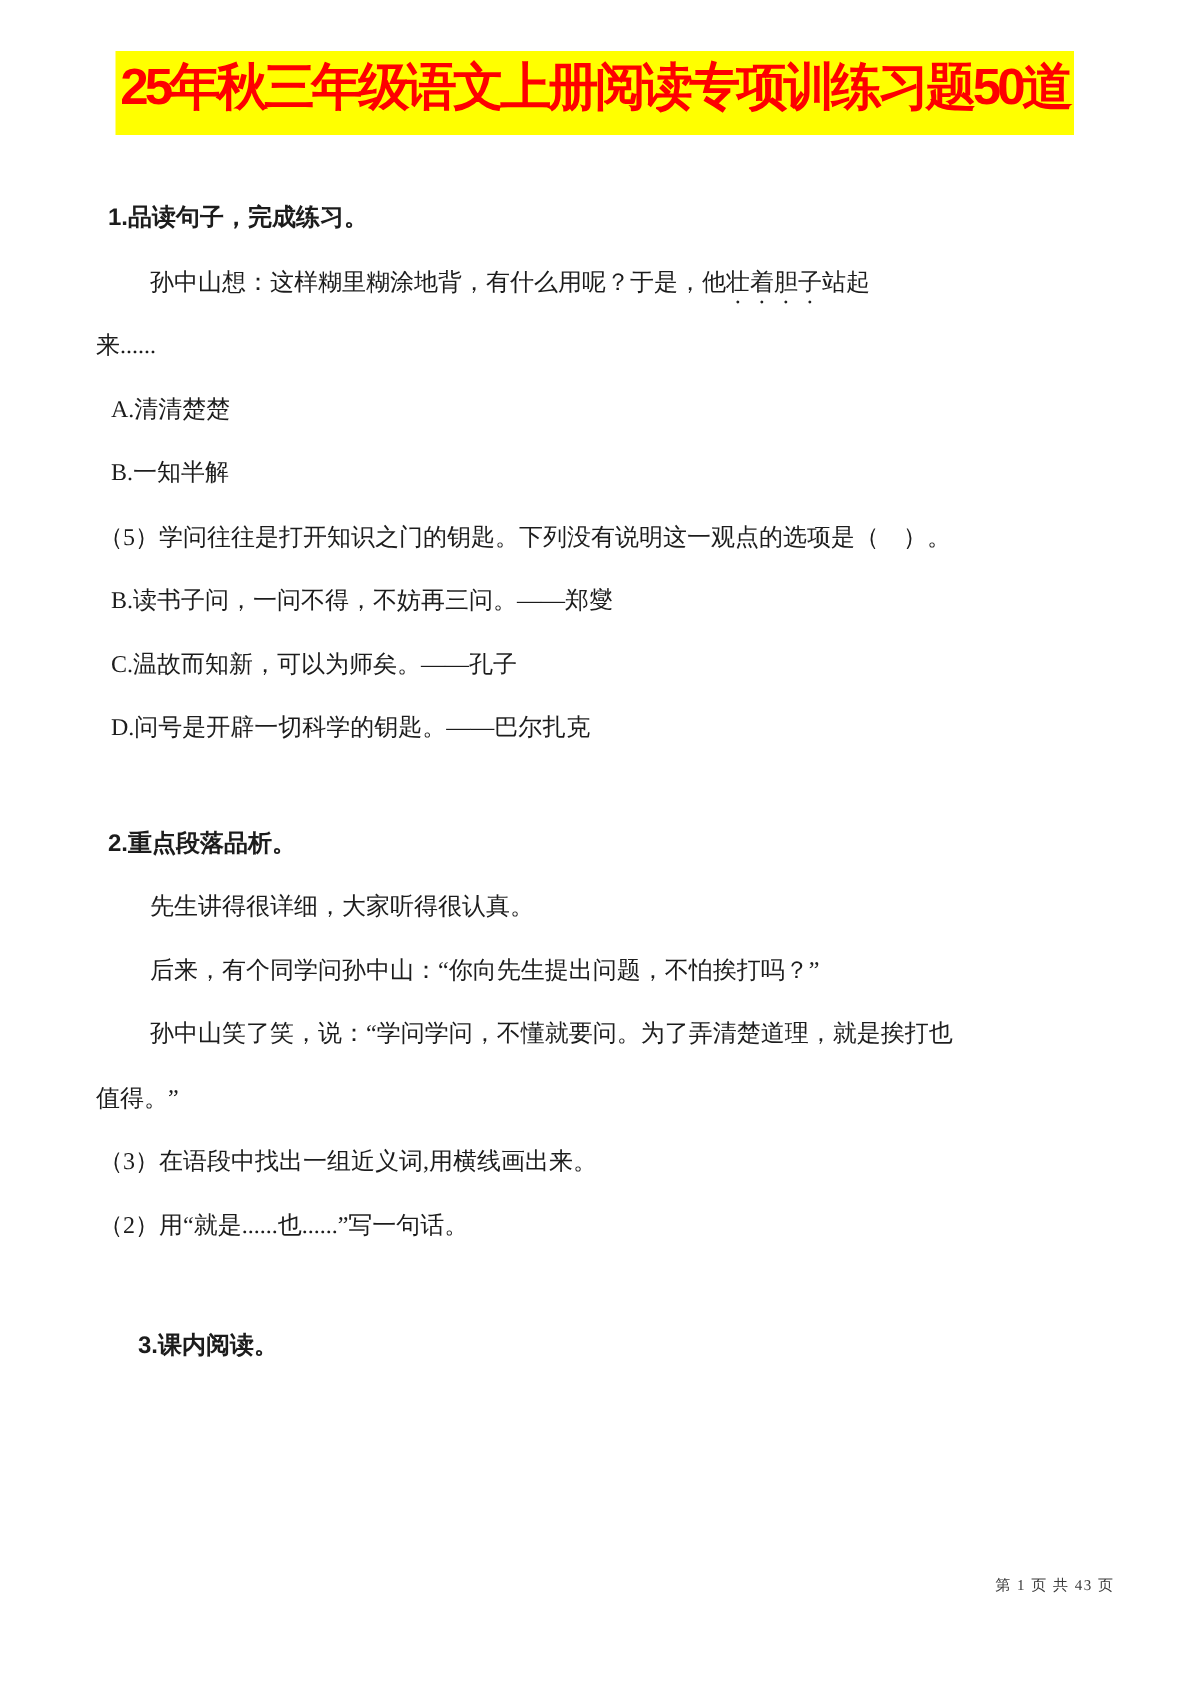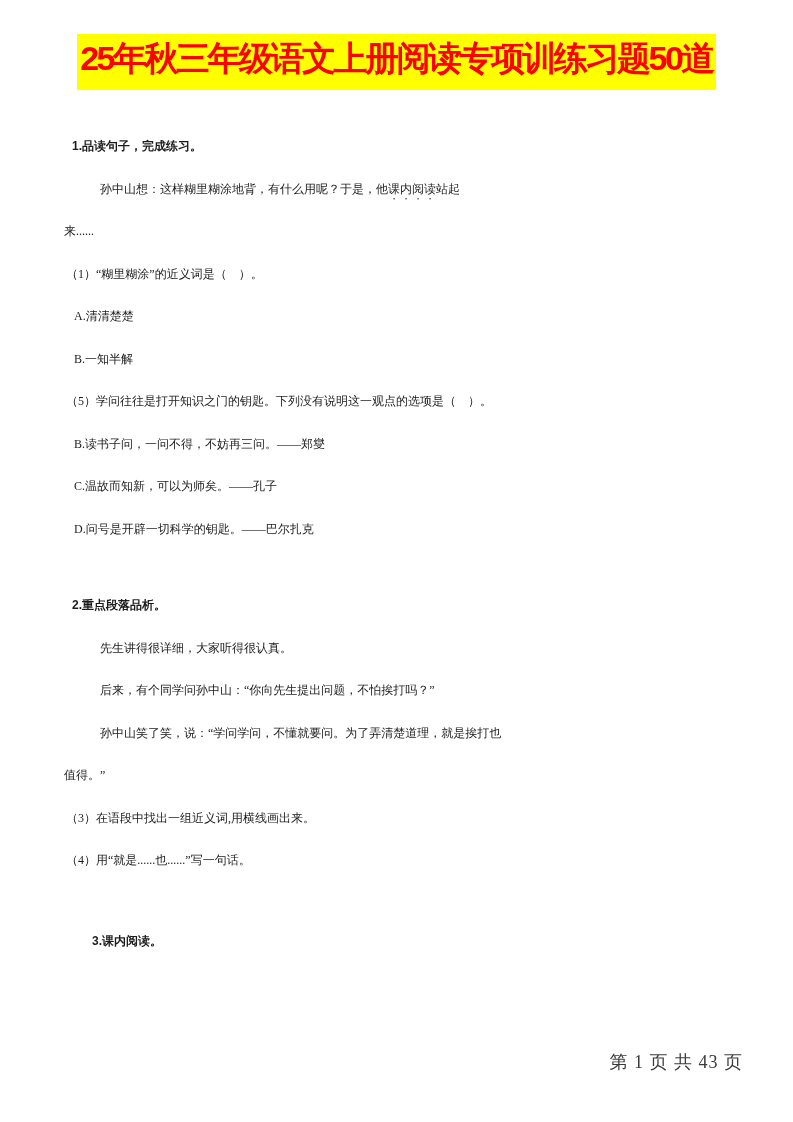--- a/index.html
+++ b/index.html
@@ -33,21 +33,21 @@
     font-size: 34px;
     letter-spacing: -2.5px;
     color: #fe0000;
     white-space: nowrap;
   }
   .content {
     padding: 0 64px;
   }
   .line {
     margin: 0;
-    font-size: 12px;
+    font-size: 16px;
     line-height: 42.5px;
     white-space: nowrap;
   }
   .heading {
     font-family: "Liberation Sans", "DejaVu Sans", sans-serif;
     font-weight: bold;
     margin-left: 8px;
   }
   .q1-heading { margin-top: 35px; }
   .q2-heading { margin-top: 34px; }
@@ -65,43 +65,42 @@
     display: inline-block;
     width: 95px;
     height: 20px;
     border-bottom: 2px solid #1c1c1c;
     vertical-align: baseline;
   }
   .footer {
     position: absolute;
     top: 1050px;
     right: 50px;
-    font-size: 18px;
+    font-size: 10px;
     color: #3a3a3a;
     letter-spacing: 1px;
   }
 </style>
 </head>
 <body>
 
 <div class="page">
 
   <div class="title-wrap">
     <span class="title-highlight"><span class="title-text">25年秋三年级语文上册阅读专项训练习题50道</span></span>
   </div>
 
   <div class="content">
 
     <p class="line heading q1-heading">1.品读句子，完成练习。</p>
 
-    <p class="line indent"><span>孙中山想：这样糊里糊涂地背，有什么用呢？于是，他</span><span class="emphasis-dots">课内阅读</span><span>站起</span></p>
+    <p class="line indent"><span>孙中山想：这样糊里糊涂地背，有什么用呢？于是，他</span><span class="emphasis-dots">壮着胆子</span><span>站起</span></p>
 
     <p class="line">来......</p>
 
-    <p class="line subq">（1）“糊里糊涂”的近义词是（　）。</p>
 
     <p class="line option">A.清清楚楚</p>
 
     <p class="line option">B.一知半解</p>
 
 
     <p class="line subq">（5）学问往往是打开知识之门的钥匙。下列没有说明这一观点的选项是（　）。</p>
 
 
     <p class="line option">B.读书子问，一问不得，不妨再三问。——郑燮</p>
@@ -115,21 +114,21 @@
     <p class="line indent">先生讲得很详细，大家听得很认真。</p>
 
     <p class="line indent">后来，有个同学问孙中山：“你向先生提出问题，不怕挨打吗？”</p>
 
     <p class="line indent">孙中山笑了笑，说：“学问学问，不懂就要问。为了弄清楚道理，就是挨打也</p>
 
     <p class="line">值得。”</p>
 
     <p class="line subq">（3）在语段中找出一组近义词,用横线画出来。</p>
 
-    <p class="line subq">（4）用“就是......也......”写一句话。</p>
+    <p class="line subq">（2）用“就是......也......”写一句话。</p>
 
     <p class="line heading q3-heading">3.课内阅读。</p>
 
   </div>
 
   <div class="footer">第 1 页 共 43 页</div>
 
 </div>
 
 </body></html>

